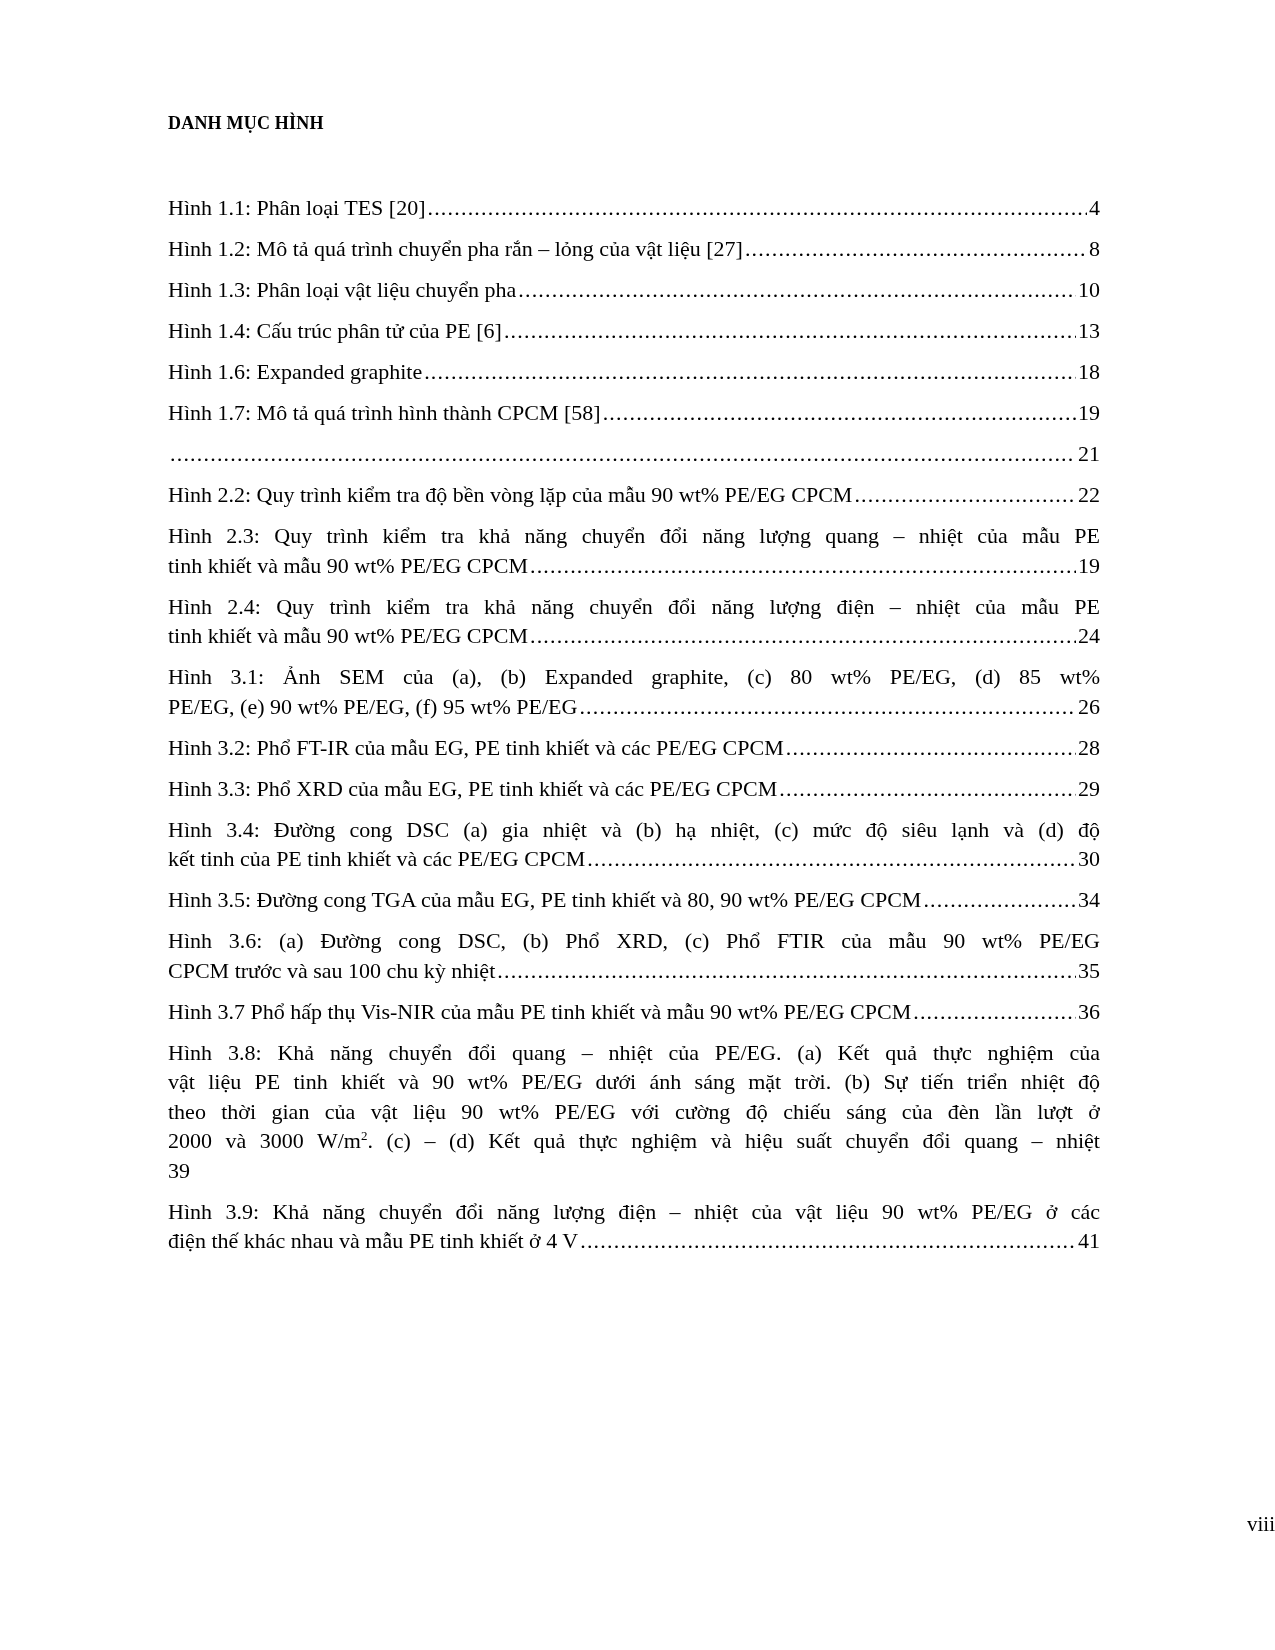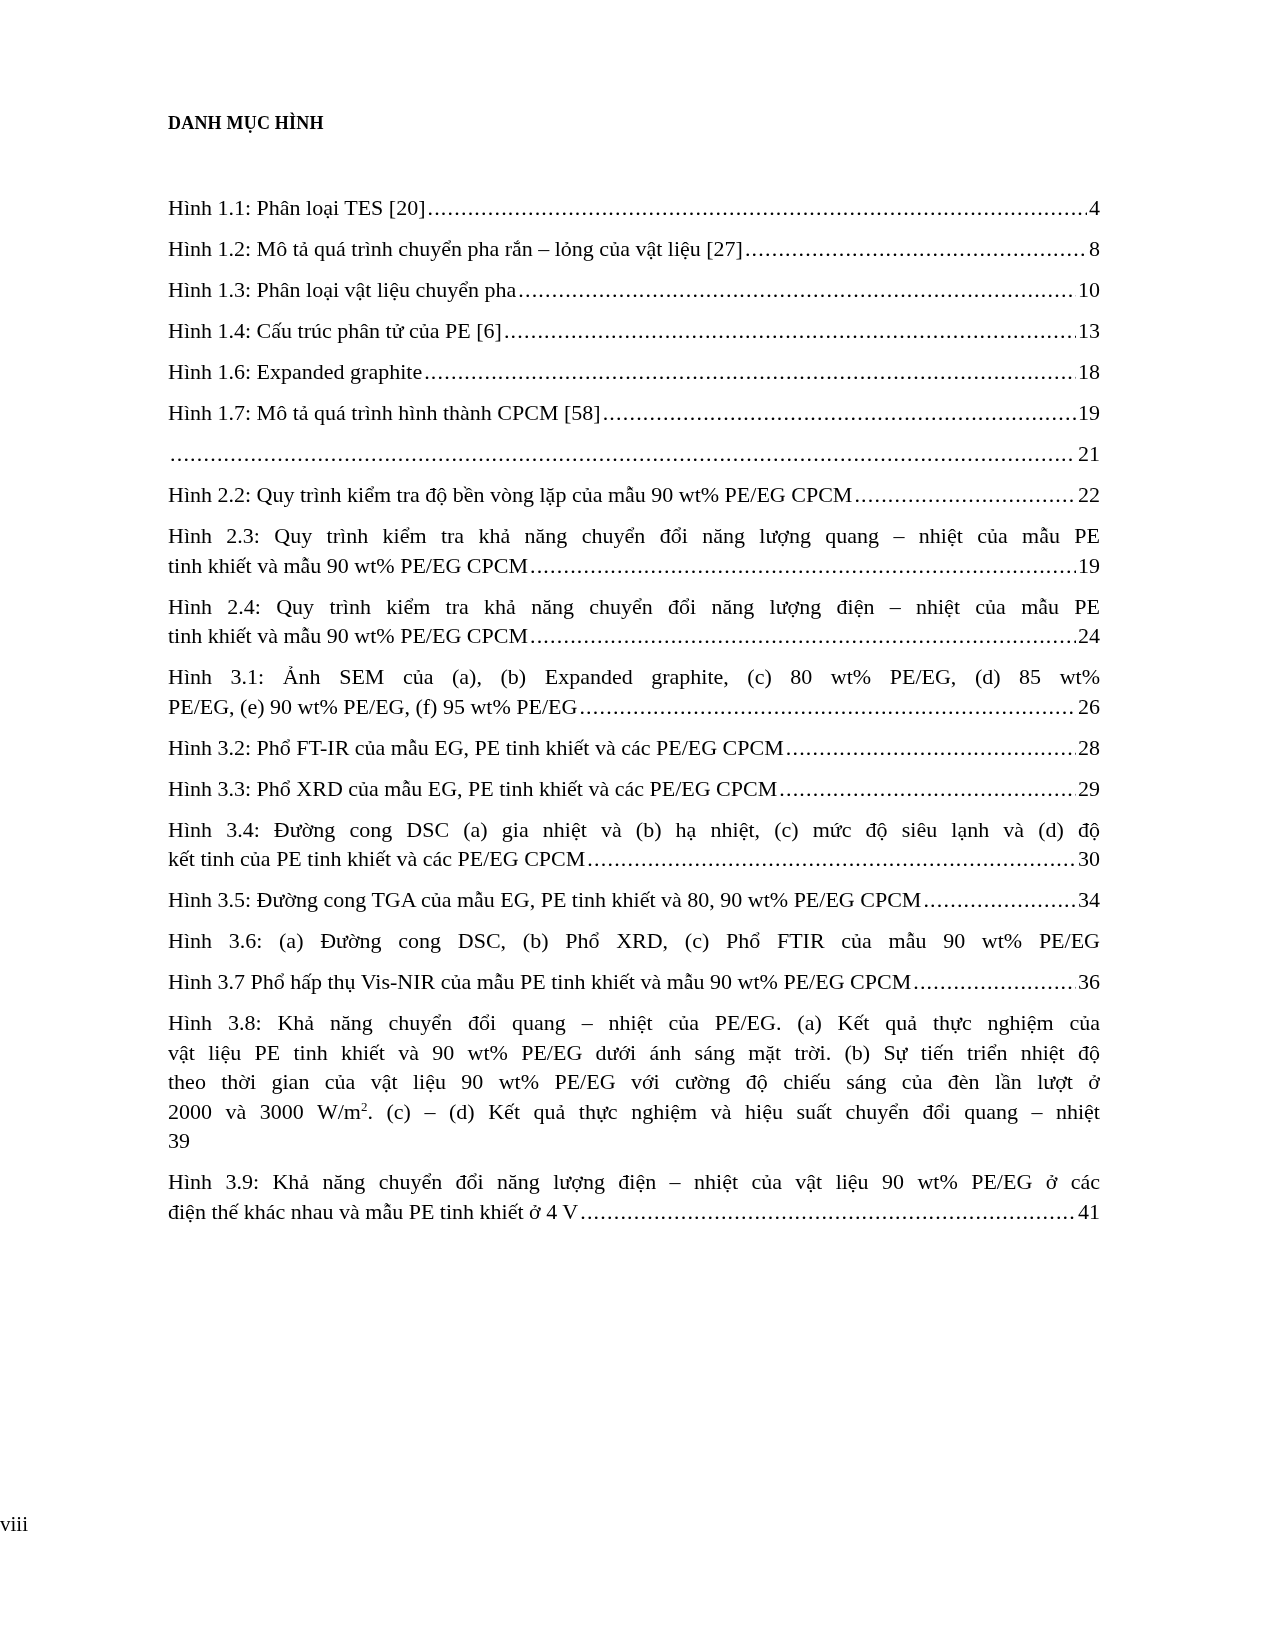--- a/index.html
+++ b/index.html
@@ -30,21 +30,21 @@
     flex: 1 1 auto; overflow: hidden; white-space: nowrap;
     margin: 0 2px; letter-spacing: 1.2px;
   }
   .toc-entry .line-last .leader::after {
     content: "...................................................................................................................................................................................................";
   }
   .toc-entry .line-last .pg { flex: 0 0 auto; }
   sup { font-size: 13px; line-height: 0; vertical-align: 8px; }
   .page-number {
     position: absolute; left: 0; width: 1275px; top: 1512px;
-    text-align: left; font-size: 21px;
+    text-align: right; font-size: 21px;
   }
 </style>
 </head>
 <body>
 
 <h1 class="page-title">DANH MỤC HÌNH</h1>
 
 <div class="toc" id="toc">
     <div class="toc-entry">
       <div class="line-last">
@@ -149,20 +149,25 @@
     </div>
     <div class="toc-entry">
       <div class="line-last">
         <span class="txt">Hình 3.5: Đường cong TGA của mẫu EG, PE tinh khiết và 80, 90 wt% PE/EG CPCM</span>
         <span class="leader"></span>
         <span class="pg">34</span>
       </div>
     </div>
     <div class="toc-entry">
       <span class="line-full">Hình 3.6: (a) Đường cong DSC, (b) Phổ XRD, (c) Phổ FTIR của mẫu 90 wt% PE/EG</span>
+      <div class="line-last">
+        <span class="txt">CPCM trước và sau 100 chu kỳ nhiệt</span>
+        <span class="leader"></span>
+        <span class="pg">35</span>
+      </div>
     </div>
     <div class="toc-entry">
       <div class="line-last">
         <span class="txt">Hình 3.7 Phổ hấp thụ Vis-NIR của mẫu PE tinh khiết và mẫu 90 wt% PE/EG CPCM</span>
         <span class="leader"></span>
         <span class="pg">36</span>
       </div>
     </div>
     <div class="toc-entry">
       <span class="line-full">Hình 3.8: Khả năng chuyển đổi quang – nhiệt của PE/EG. (a) Kết quả thực nghiệm của</span>

